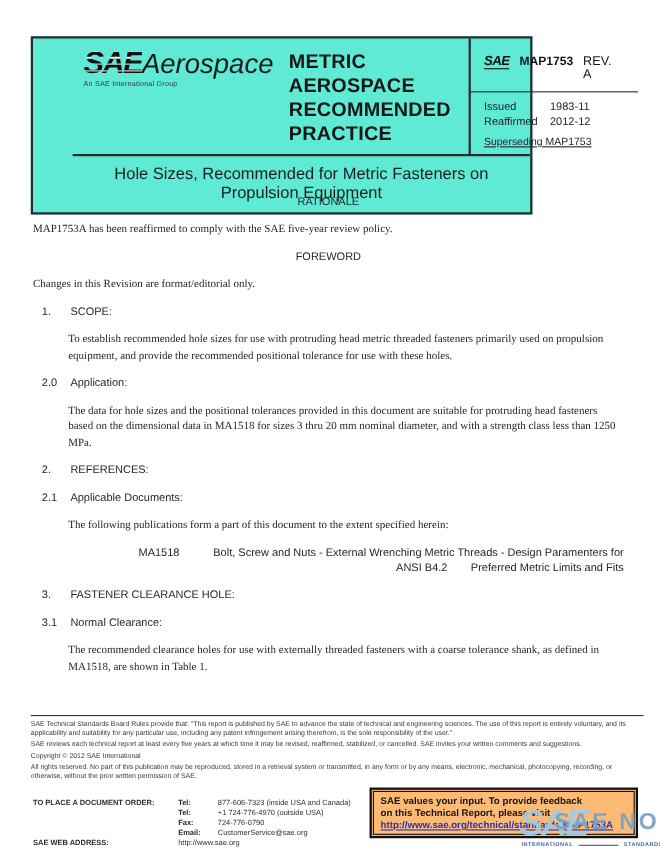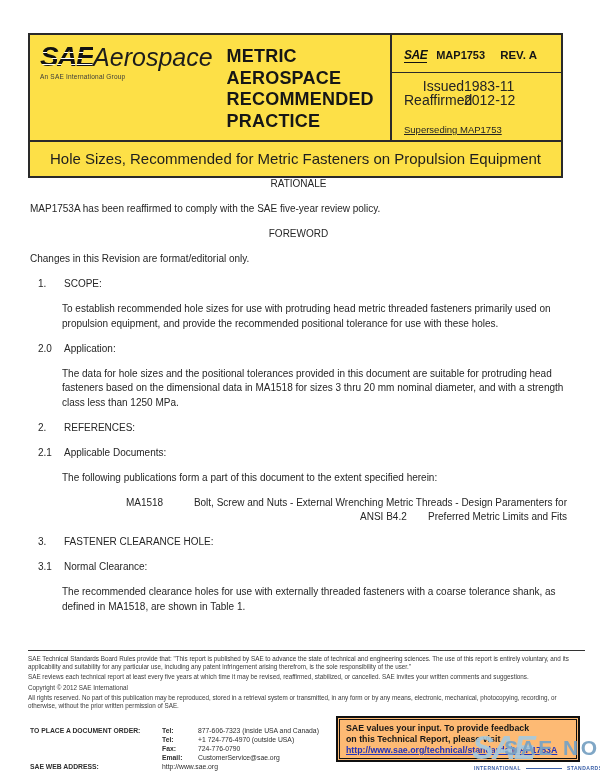--- a/index.html
+++ b/index.html
@@ -3,50 +3,50 @@
 <meta charset="utf-8">
 <style>
   * { margin:0; padding:0; box-sizing:border-box; }
   html,body { background:#fff; }
   .page {
     position:relative; width:600px; height:776px; overflow:hidden;
     background:#ffffff; font-family:"Liberation Sans", sans-serif; color:#242424;
   }
 
   
-  .hdr-box { position:absolute; left:28px; top:33px; width:535px; border:2px solid #2a2a2a; background:#fde047; }
+  .hdr-box { position:absolute; left:28px; top:33px; width:456px; border:2px solid #2a2a2a; background:#5eead4;padding-left:36px; }
   .hdr-top { display:flex; min-height:105px; }
   .hdr-left { width:362px; border-right:2px solid #2a2a2a; padding:8px 6px 6px 10px; display:flex; gap:14px; }
   .logo-line { white-space:nowrap; line-height:1; }
   .logo-sae { font-style:italic; font-weight:900; font-size:28px; letter-spacing:-1.5px; color:#111; }
   @supports ((-webkit-background-clip:text) or (background-clip:text)) {
     .logo-sae {
       background:repeating-linear-gradient(to bottom,#111 0px,#111 4.6px,#fff 4.6px,#fff 6px);
       -webkit-background-clip:text; background-clip:text; color:transparent;
     }
   }
   .logo-brand { font-style:italic; font-weight:400; font-size:25px; color:#1c1c1c; letter-spacing:0; }
   .logo-tag { font-size:6.5px; color:#3a3a3a; margin-top:2px; letter-spacing:0.2px; }
   .doc-type { font-weight:bold; font-size:18px; line-height:1.2; width:178px; padding-top:3px; color:#161616; letter-spacing:0.2px; }
 
   .hdr-right { flex:1; display:flex; flex-direction:column; }
   .docnum-row { display:flex; align-items:baseline; gap:9px; padding:13px 8px 9px 12px; border-bottom:1.5px solid #2a2a2a; }
   .sae-small { font-style:italic; font-weight:900; font-size:12px; color:#111; border-bottom:1.5px solid #111; letter-spacing:-0.5px; }
   .docnum { font-weight:bold; font-size:11px; color:#161616; }
-  .rev { font-weight:bold; font-size:11.5px; color:#161616; margin-left:auto; padding-right:16px; }
-  .dates { padding:7px 8px 0 12px; font-size:14px; line-height:13.5px;text-align:right; }
+  .rev { font-weight:normal; font-size:11.5px; color:#161616; margin-left:auto; padding-right:16px; }
+  .dates { padding:7px 8px 0 12px; font-size:10px; line-height:13.5px; }
   .date-row { display:flex; }
   .date-label { width:60px; }
   .superseding { margin-top:auto; padding:6px 8px 5px 12px; font-size:9.5px;text-decoration:underline; }
   .hdr-title { border-top:2px solid #2a2a2a; text-align:center; font-size:15px; padding:8px 4px 9px; color:#1e1e1e; }
 
   
   .doc-body { position:absolute; left:30px; top:177px; width:537px; font-size:10px; line-height:14.5px; color:#262626; }
   .center-head { text-align:center; margin-bottom:10.5px; }
-  .doc-body p { margin:0 0 10.5px; }
+  .doc-body p { margin:0 0 10.5px;font-family:Liberation Serif, serif; }
   .indent1 { margin-left:18px; }
   .sec { display:flex; margin:0 0 10.5px 8px; }
   .sec .num { width:26px; flex:0 0 26px; }
   .sp { margin-left:32px !important; }
   .refs { margin:0 0 10.5px 37px; }
   .ref-row { display:flex;justify-content:flex-end; }
   .ref-code { width:68px; flex:0 0 68px; }
 
   
   .foot-rule { position:absolute; left:28px; top:650px; width:557px; border-top:1.5px solid #333; }

